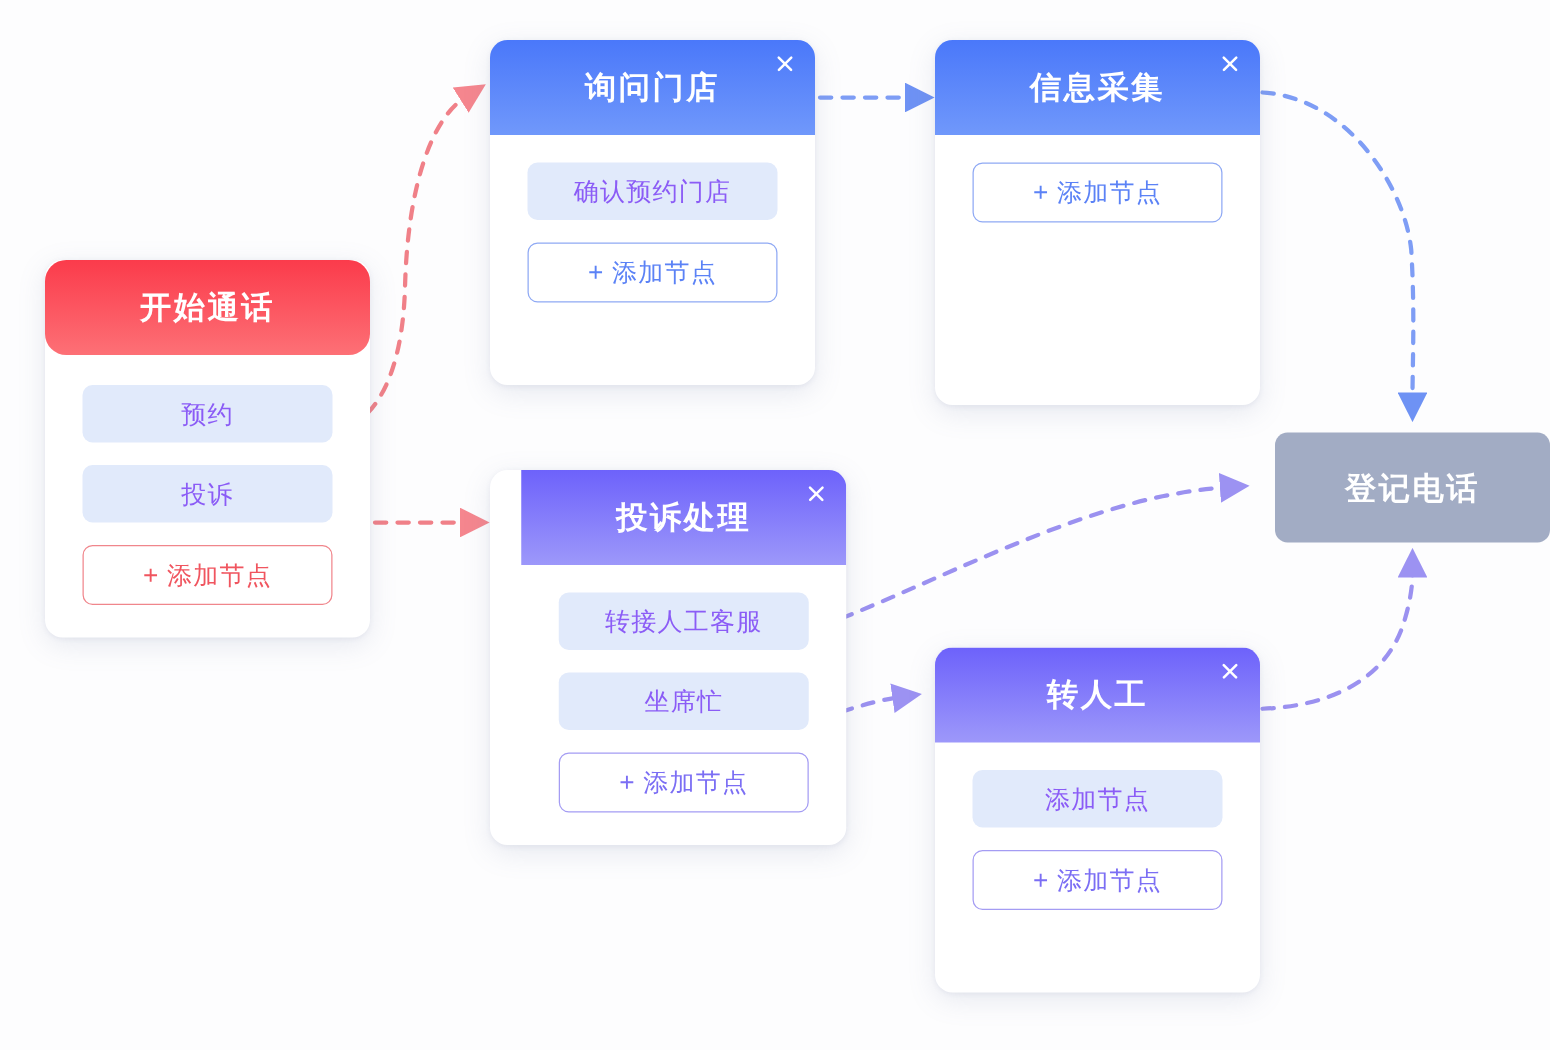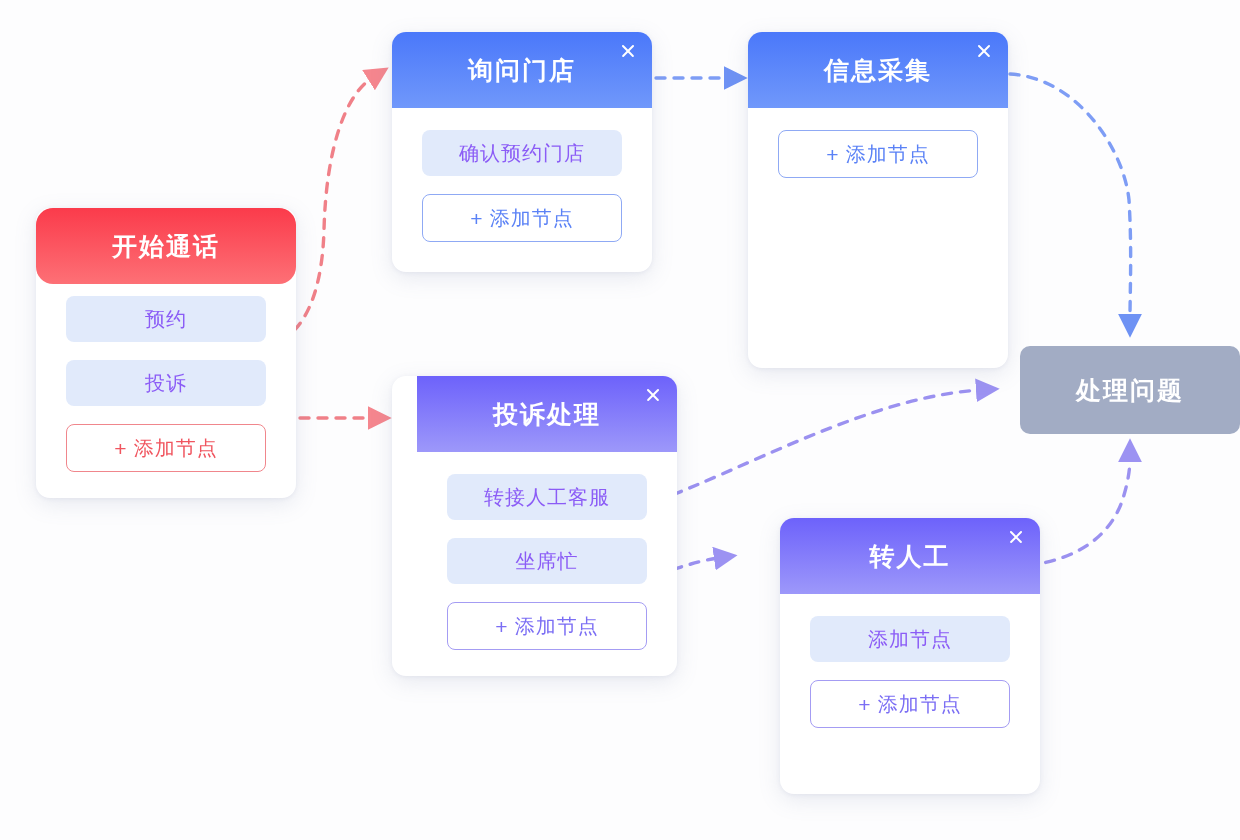--- a/index.html
+++ b/index.html
@@ -116,25 +116,25 @@
   
   .theme-red   .node-header { background: linear-gradient(180deg,#fb3b4b 0%, #fd7076 100%); border-radius: 17px; }
   .theme-red   .add-node-btn { color: #f0555f; border-color: #f0868c; }
   .theme-blue  .node-header { background: linear-gradient(180deg,#4a78fa 0%, #7098fb 100%); }
   .theme-blue  .add-node-btn { color: #5b82f6; border-color: #8fa9f4; }
   .theme-purple .node-header { background: linear-gradient(180deg,#6d62fb 0%, #9d98fa 100%); }
   .theme-purple .add-node-btn { color: #7b6ef4; border-color: #a49cf3; }
 
   
   #node-start   { left: 36px;  top: 208px; width: 260px; }
-  #node-start .node-body { padding-top: 12px; text-align: right; }
-  #node-store   { left: 392px; top: 32px;  width: 260px; height: 240px; }
-  #node-info    { left: 748px; top: 32px;  width: 260px; height: 336px; }
+  #node-start .node-body { padding-top: 24px; text-align: right; }
+  #node-store   { left: 392px; top: 32px;  width: 260px; height: 276px; }
+  #node-info    { left: 748px; top: 32px;  width: 260px; height: 292px; }
   #node-complaint { left: 392px; top: 376px; width: 260px; padding-left: 25px; }
-  #node-agent   { left: 748px; top: 518px; width: 260px; height: 276px; margin-left: 32px; }
+  #node-agent   { left: 748px; top: 518px; width: 260px; height: 276px; }
 
   
   #node-end {
     position: absolute;
     left: 1020px;
     top: 346px;
     width: 220px;
     height: 88px;
     background: #a2acc4;
     border-radius: 10px;
@@ -253,16 +253,16 @@
     <div class="node-body">
       <div class="option-pill">添加节点</div>
       <div class="add-node-btn">
         <span class="plus">+</span>
         <span>添加节点</span>
       </div>
     </div>
   </div>
 
   <div id="node-end">
-    <span class="end-title">处理问题</span>
+    <span class="end-title">登记电话</span>
   </div>
 
 </div>
 
 </body></html>

